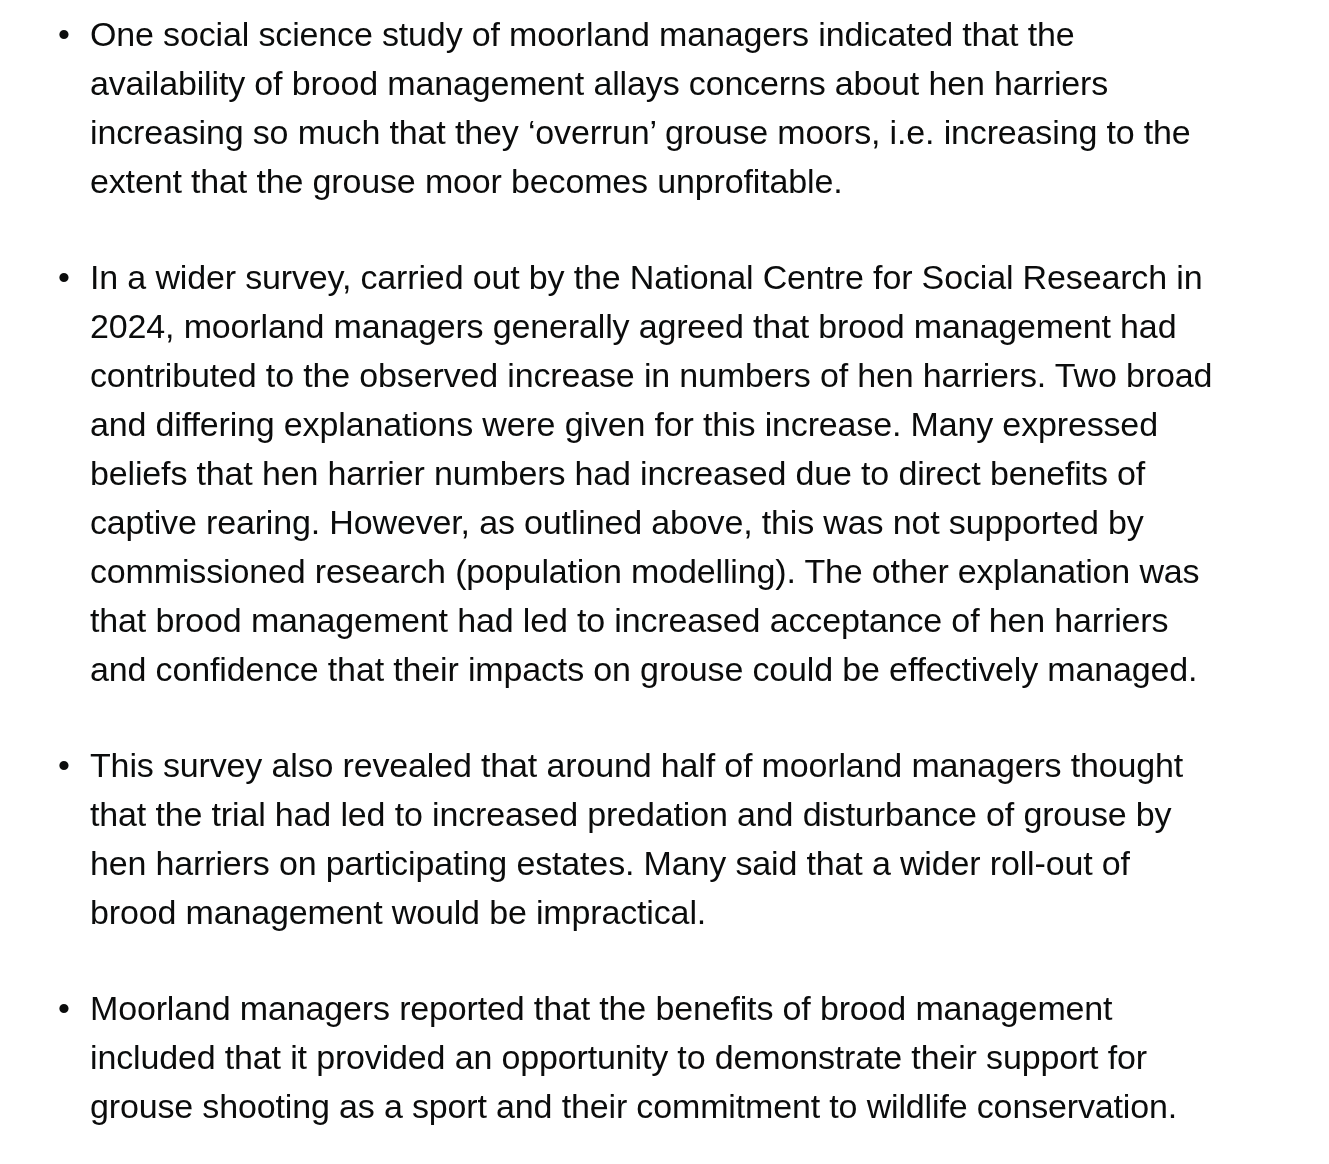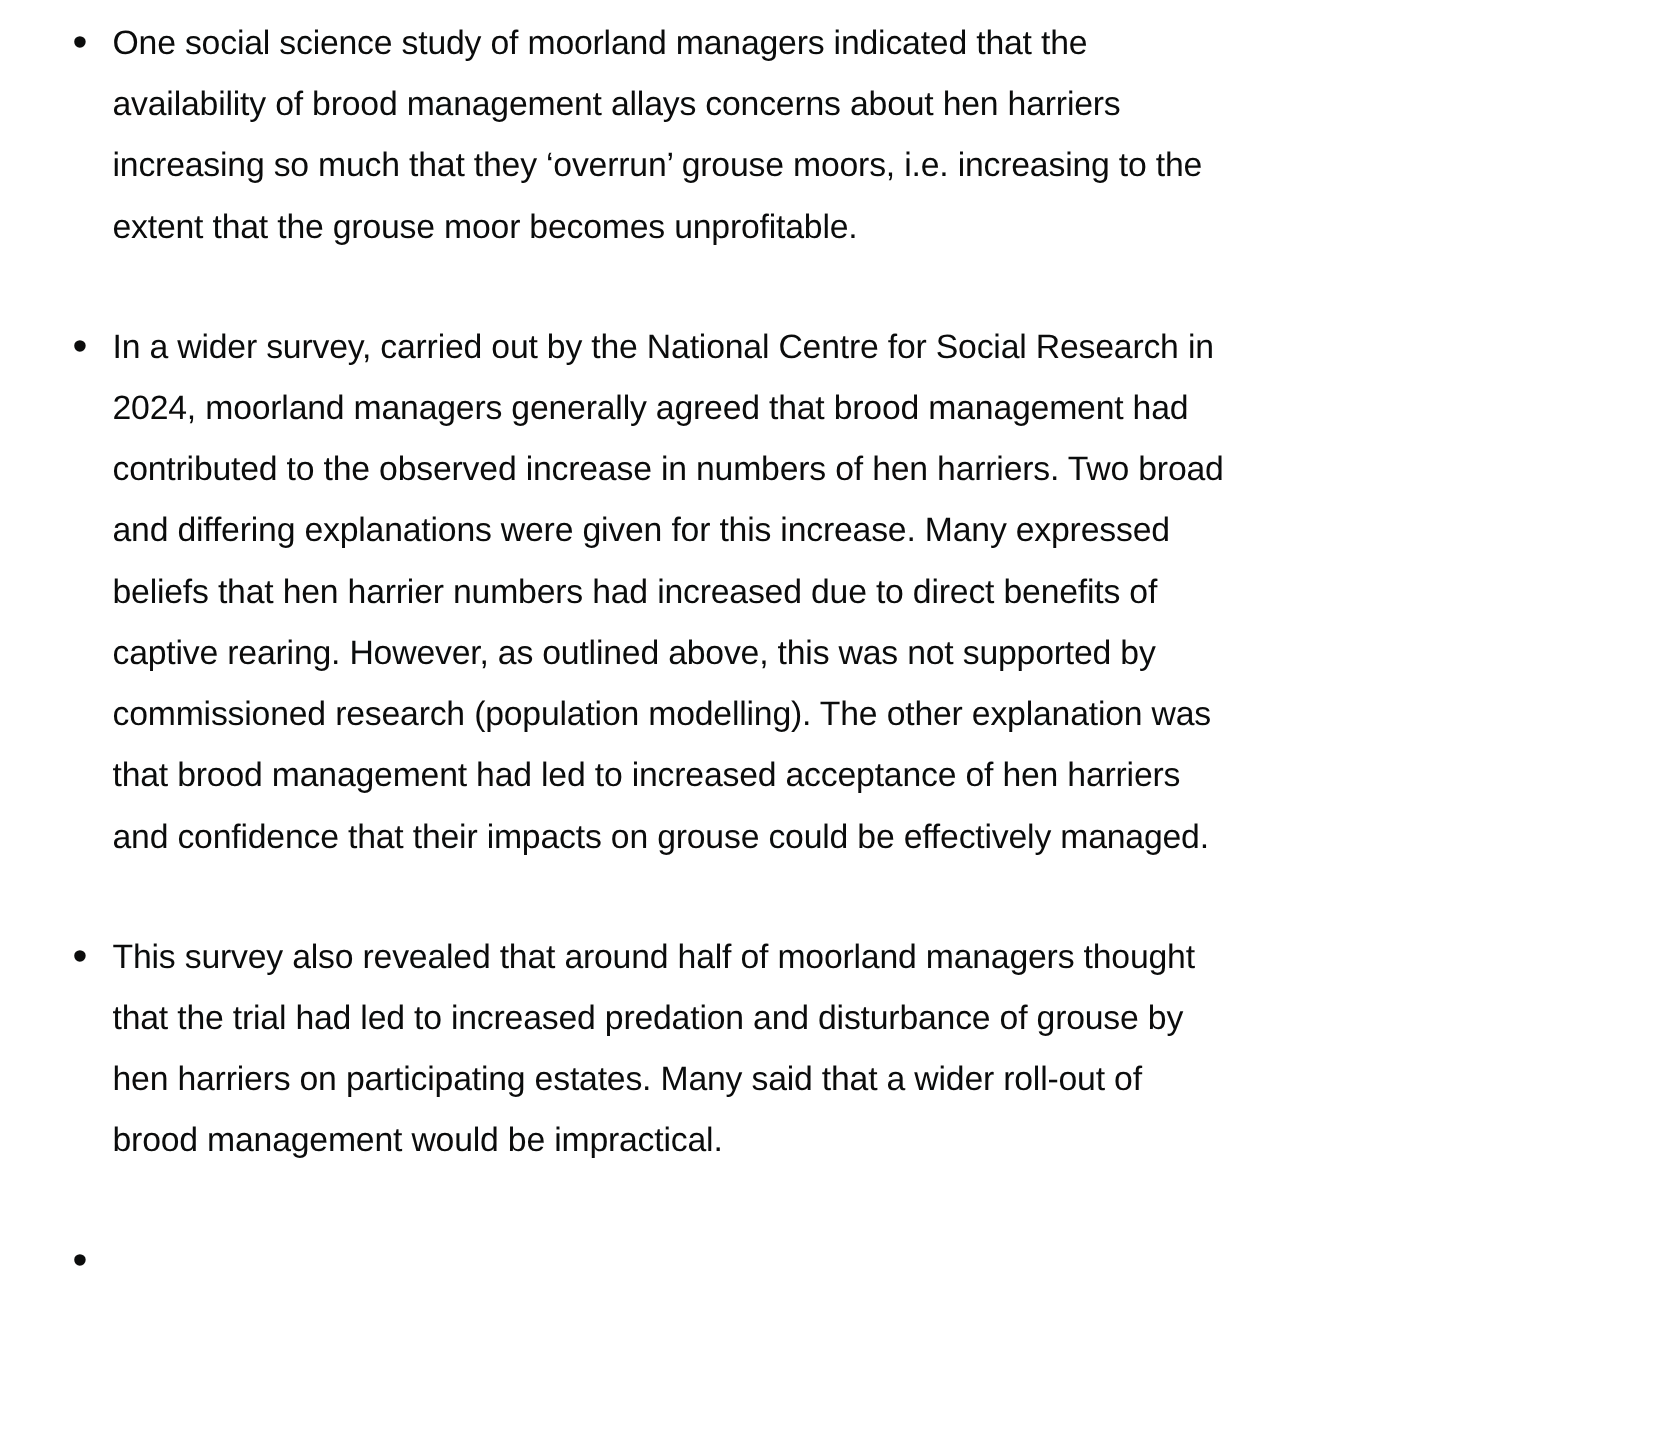--- a/index.html
+++ b/index.html
@@ -36,21 +36,21 @@
   .bullet-marker {
     flex: 0 0 32px;
     width: 32px;
     font-size: 34px;
     line-height: 49px;
     text-align: left;
     user-select: none;
   }
   .item-text {
     white-space: pre-line;
-    font-size: 27px;
+    font-size: 34px;
     line-height: 49px;
     letter-spacing: -0.15px;
     max-width: 1245px;
   }
 </style>
 </head>
 <body style="color: rgb(11, 12, 12); background: rgb(255, 255, 255);">
 
 <div class="doc">
   <ul class="bullet-list">
@@ -79,16 +79,19 @@
     <li>
       <span class="bullet-marker">•</span>
       <span class="item-text">This survey also revealed that around half of moorland managers thought
 that the trial had led to increased predation and disturbance of grouse by
 hen harriers on participating estates. Many said that a wider roll-out of
 brood management would be impractical.</span>
     </li>
 
     <li>
       <span class="bullet-marker">•</span>
+      <span class="item-text">Moorland managers reported that the benefits of brood management
+included that it provided an opportunity to demonstrate their support for
+grouse shooting as a sport and their commitment to wildlife conservation.</span>
     </li>
 
   </ul>
 </div>
 
 </body></html>

